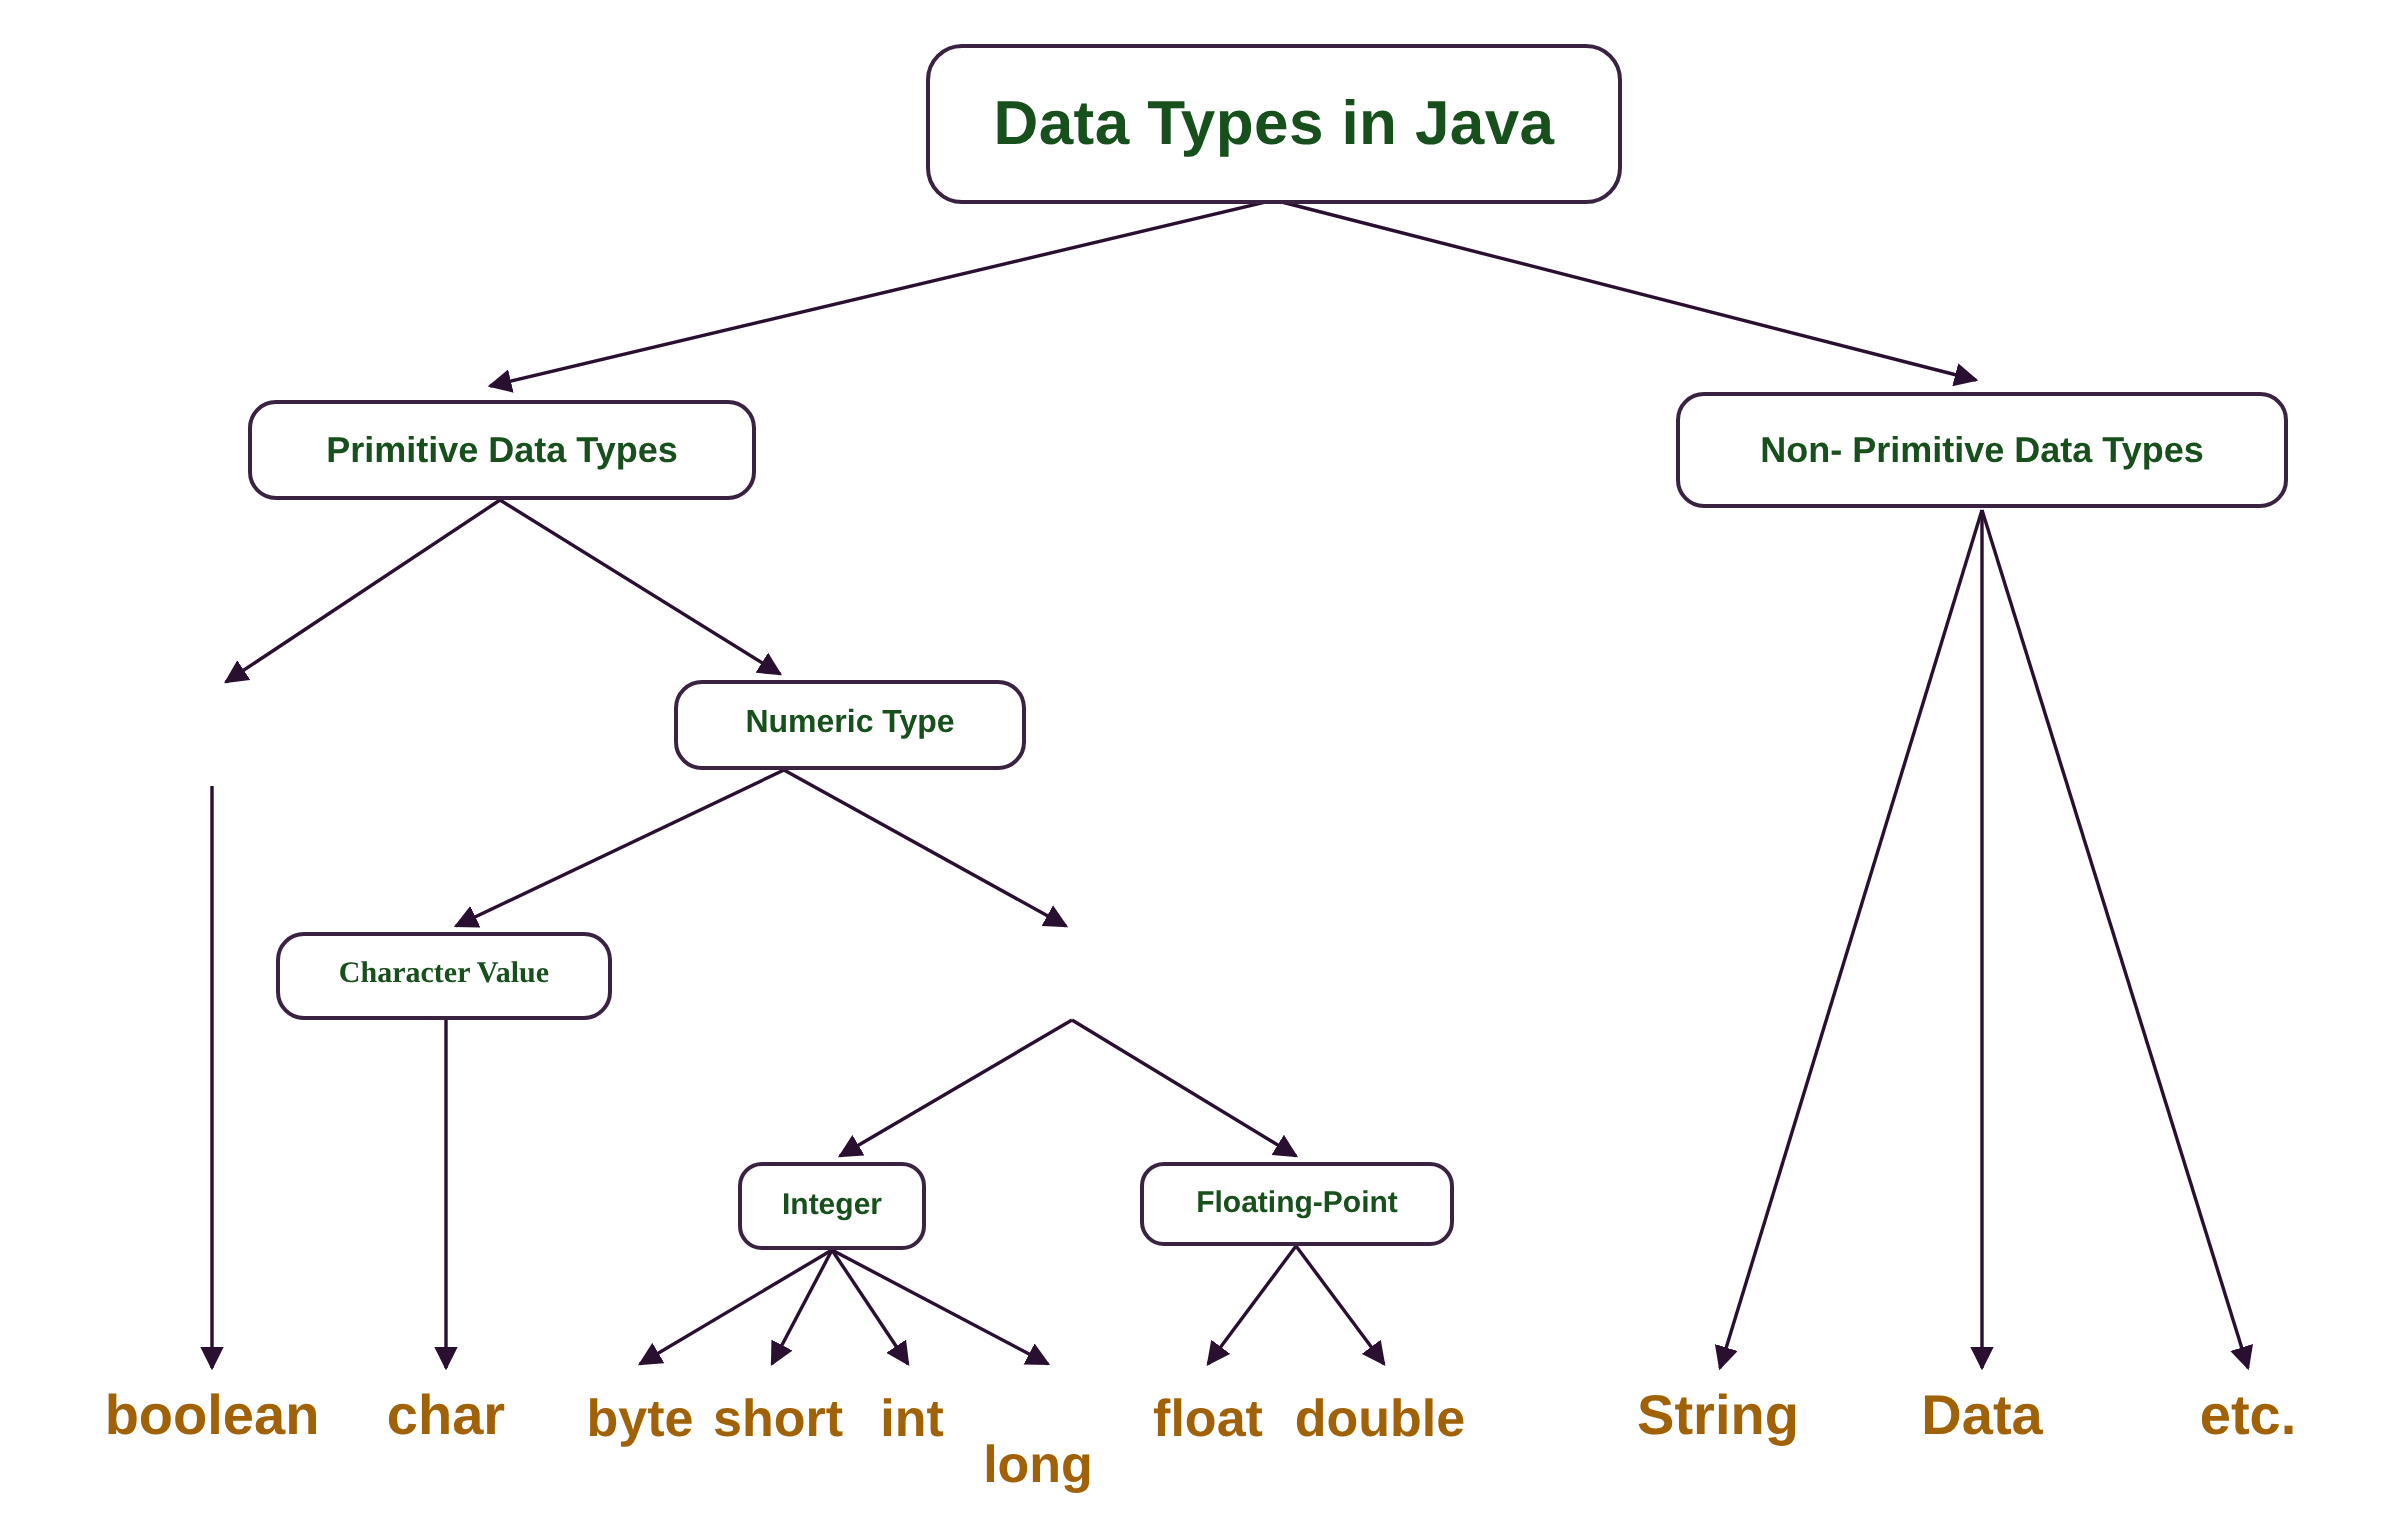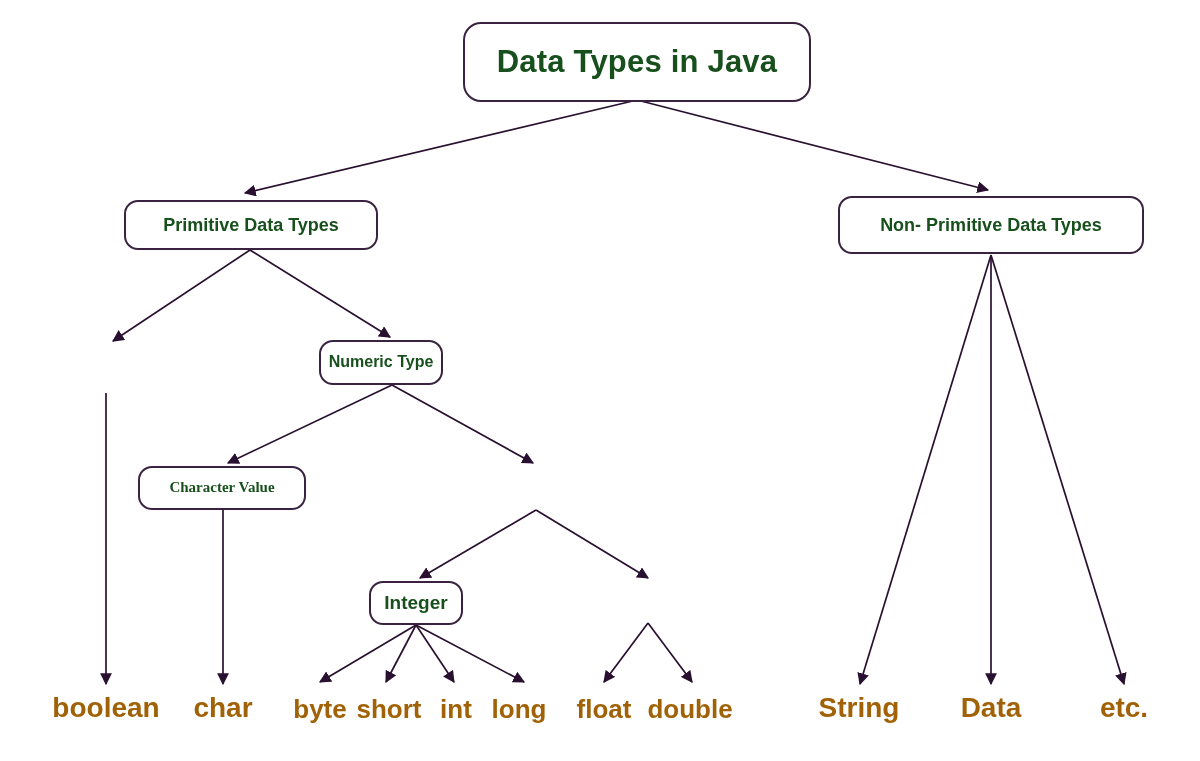--- a/index.html
+++ b/index.html
@@ -48,21 +48,22 @@
   .node.lvl2 {
     font-size: 18px;
   }
   .node.lvl3 {
     font-size: 16px;
   }
   .node.lvl4 {
     font-size: 15px;
   }
   .node.lvl5 {
-    font-size: 19px;
+    font-size: 15px;
+    border-radius: 12px;
   }
   .leaf {
     position: absolute;
     color: #a16207;
     font-weight: bold;
     font-size: 28px;
     white-space: nowrap;
     text-align: center;
     transform: translateX(-50%);
     z-index: 2;
@@ -112,31 +113,32 @@
       <line x1="991" y1="255" x2="991" y2="684"></line>
       <line x1="991" y1="255" x2="1124" y2="684"></line>
     </g>
   </svg>
 
   <div class="node title" style="left:463px; top:22px; width:348px; height:80px;">Data Types in Java</div>
 
   <div class="node lvl2" style="left:124px; top:200px; width:254px; height:50px;">Primitive Data Types</div>
   <div class="node lvl2" style="left:838px; top:196px; width:306px; height:58px;">Non- Primitive Data Types</div>
 
-  <div class="node lvl3" style="left:319px; top:340px; width:124px; height:45px;">Numeric Type</div>
+  <div class="node lvl3" style="left:337px; top:340px; width:176px; height:45px;">Numeric Type</div>
 
   <div class="node lvl4" style="left:138px; top:466px; width:168px; height:44px;font-family:Liberation Serif, serif;">Character Value</div>
 
   <div class="node lvl5" style="left:369px; top:581px; width:94px; height:44px;">Integer</div>
+  <div class="node lvl5" style="left:570px; top:581px; width:157px; height:42px;">Floating-Point</div>
 
   <div class="leaf" style="left:106px; top:692px;">boolean</div>
   <div class="leaf" style="left:223px; top:692px;">char</div>
   <div class="leaf small" style="left:320px; top:694px;">byte</div>
   <div class="leaf small" style="left:389px; top:694px;">short</div>
   <div class="leaf small" style="left:456px; top:694px;">int</div>
-  <div class="leaf small" style="left:519px; top:694px;">long</div>
+  <div class="leaf small" style="left:519px; top:717px;">long</div>
   <div class="leaf small" style="left:604px; top:694px;">float</div>
   <div class="leaf small" style="left:690px; top:694px;">double</div>
   <div class="leaf" style="left:859px; top:692px;">String</div>
   <div class="leaf" style="left:991px; top:692px;">Data</div>
   <div class="leaf" style="left:1124px; top:692px;">etc.</div>
 
 </div>
 
 </body></html>

